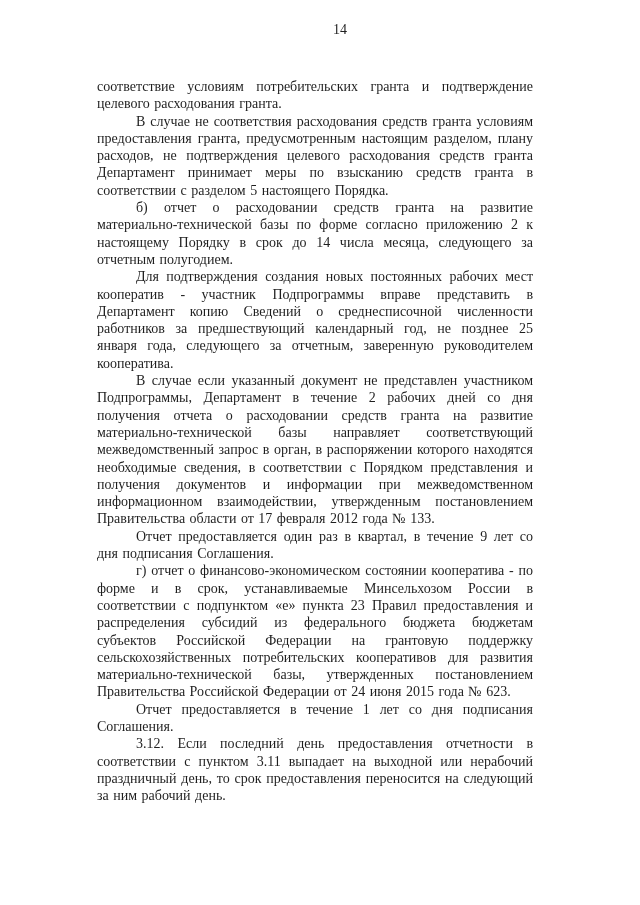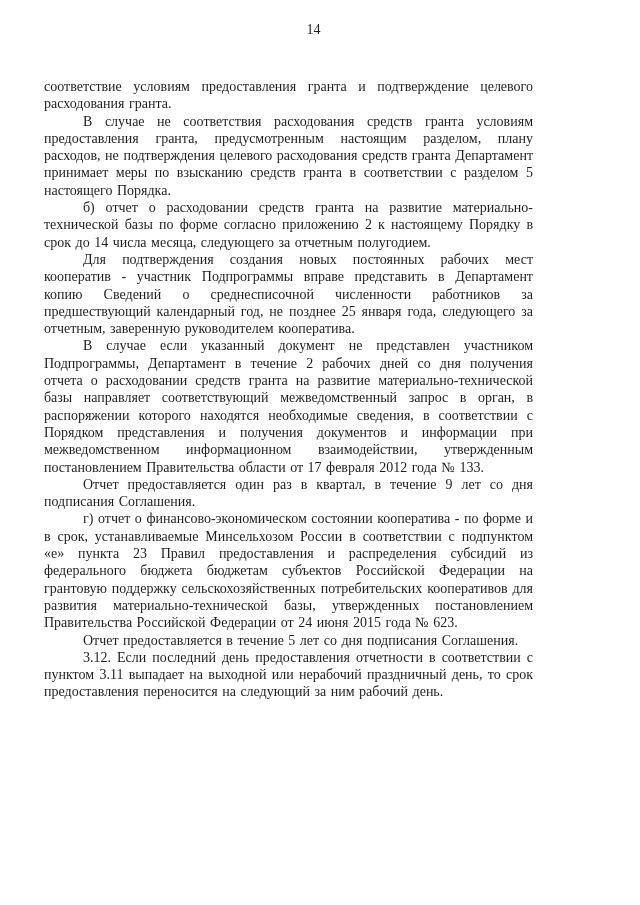--- a/index.html
+++ b/index.html
@@ -12,21 +12,21 @@
     background: #ffffff;
     overflow: hidden;
     font-family: "Liberation Serif", "DejaVu Serif", serif;
     color: #1f1f1f;
     -webkit-font-smoothing: antialiased;
   }
   .page {
     box-sizing: border-box;
     width: 628px;
     height: 905px;
-    padding: 21px 95px 0 44px;
+    padding: 21px 95px 0 97px;
   }
   .page-number {
     position: relative;
     left: 25px;
     text-align: center;
     font-size: 14px;
     line-height: 17px;
   }
   .doc-body {
     margin-top: 40px;
@@ -43,23 +43,23 @@
   .para.indent {
     text-indent: 39px;
   }
 </style>
 </head>
 <body>
 
 <div class="page">
   <div class="page-number">14</div>
   <div class="doc-body">
-      <p class="para">соответствие условиям предоставления гранта и подтверждение целевого расходования гранта.</p>
+      <p class="para">соответствие условиям потребительских гранта и подтверждение целевого расходования гранта.</p>
       <p class="para indent">В случае не соответствия расходования средств гранта условиям предоставления гранта, предусмотренным настоящим разделом, плану расходов, не подтверждения целевого расходования средств гранта Департамент принимает меры по взысканию средств гранта в соответствии с разделом 5 настоящего Порядка.</p>
       <p class="para indent">б) отчет о расходовании средств гранта на развитие материально-технической базы по форме согласно приложению 2 к настоящему Порядку в срок до 14 числа месяца, следующего за отчетным полугодием.</p>
       <p class="para indent">Для подтверждения создания новых постоянных рабочих мест кооператив - участник Подпрограммы вправе представить в Департамент копию Сведений о среднесписочной численности работников за предшествующий календарный год, не позднее 25 января года, следующего за отчетным, заверенную руководителем кооператива.</p>
       <p class="para indent">В случае если указанный документ не представлен участником Подпрограммы, Департамент в течение 2 рабочих дней со дня получения отчета о расходовании средств гранта на развитие материально-технической базы направляет соответствующий межведомственный запрос в орган, в распоряжении которого находятся необходимые сведения, в соответствии с Порядком представления и получения документов и информации при межведомственном информационном взаимодействии, утвержденным постановлением Правительства области от 17 февраля 2012 года № 133.</p>
       <p class="para indent">Отчет предоставляется один раз в квартал, в течение 9 лет со дня подписания Соглашения.</p>
       <p class="para indent">г) отчет о финансово-экономическом состоянии кооператива - по форме и в срок, устанавливаемые Минсельхозом России в соответствии с подпунктом «е» пункта 23 Правил предоставления и распределения субсидий из федерального бюджета бюджетам субъектов Российской Федерации на грантовую поддержку сельскохозяйственных потребительских кооперативов для развития материально-технической базы, утвержденных постановлением Правительства Российской Федерации от 24 июня 2015 года № 623.</p>
-      <p class="para indent">Отчет предоставляется в течение 5 лет со дня подписания Соглашения.</p>
+      <p class="para indent">Отчет предоставляется в течение 1 лет со дня подписания Соглашения.</p>
       <p class="para indent">3.12. Если последний день предоставления отчетности в соответствии с пунктом 3.11 выпадает на выходной или нерабочий праздничный день, то срок предоставления переносится на следующий за ним рабочий день.</p>
     </div>
 </div>
 
 </body></html>

